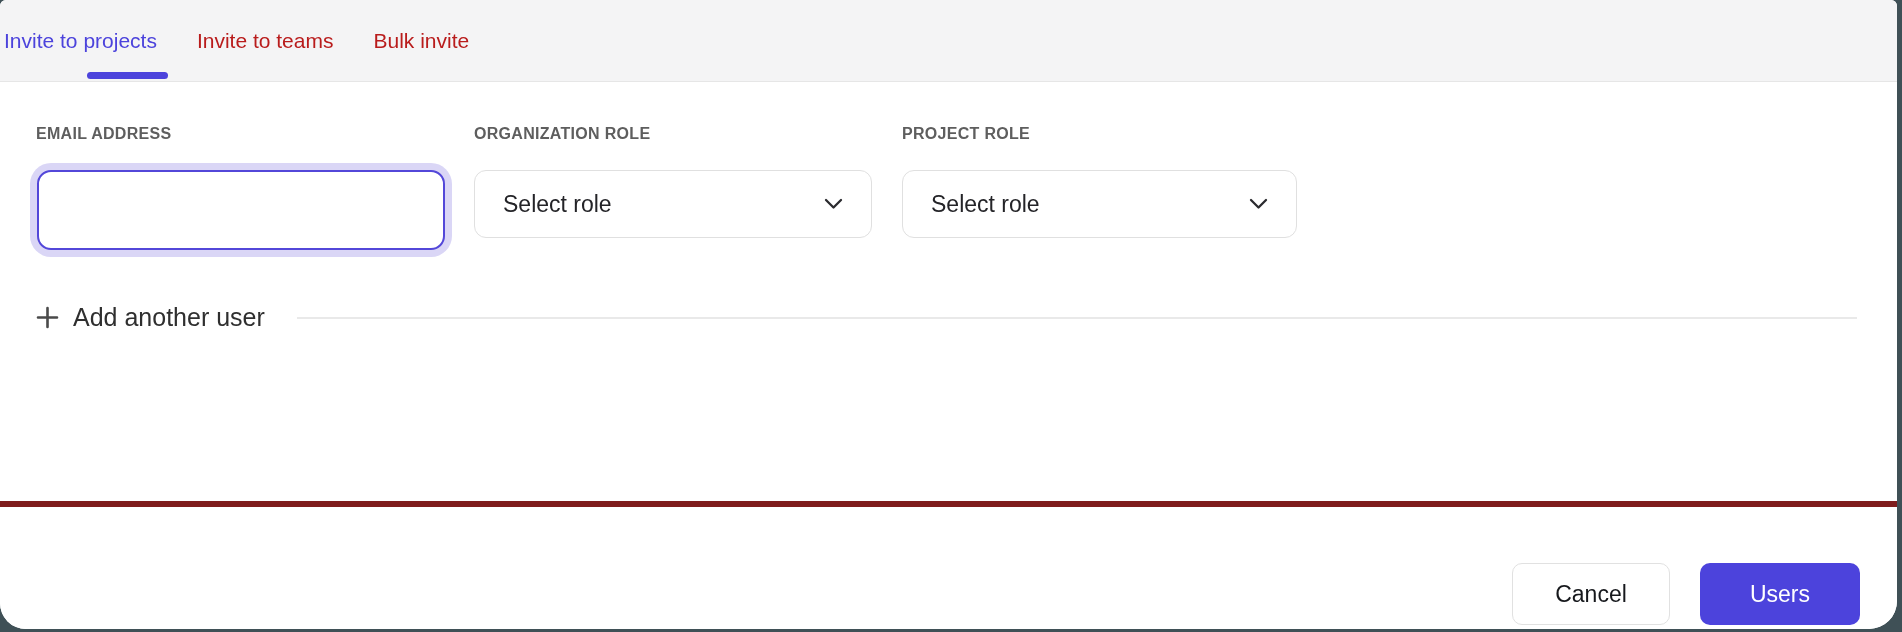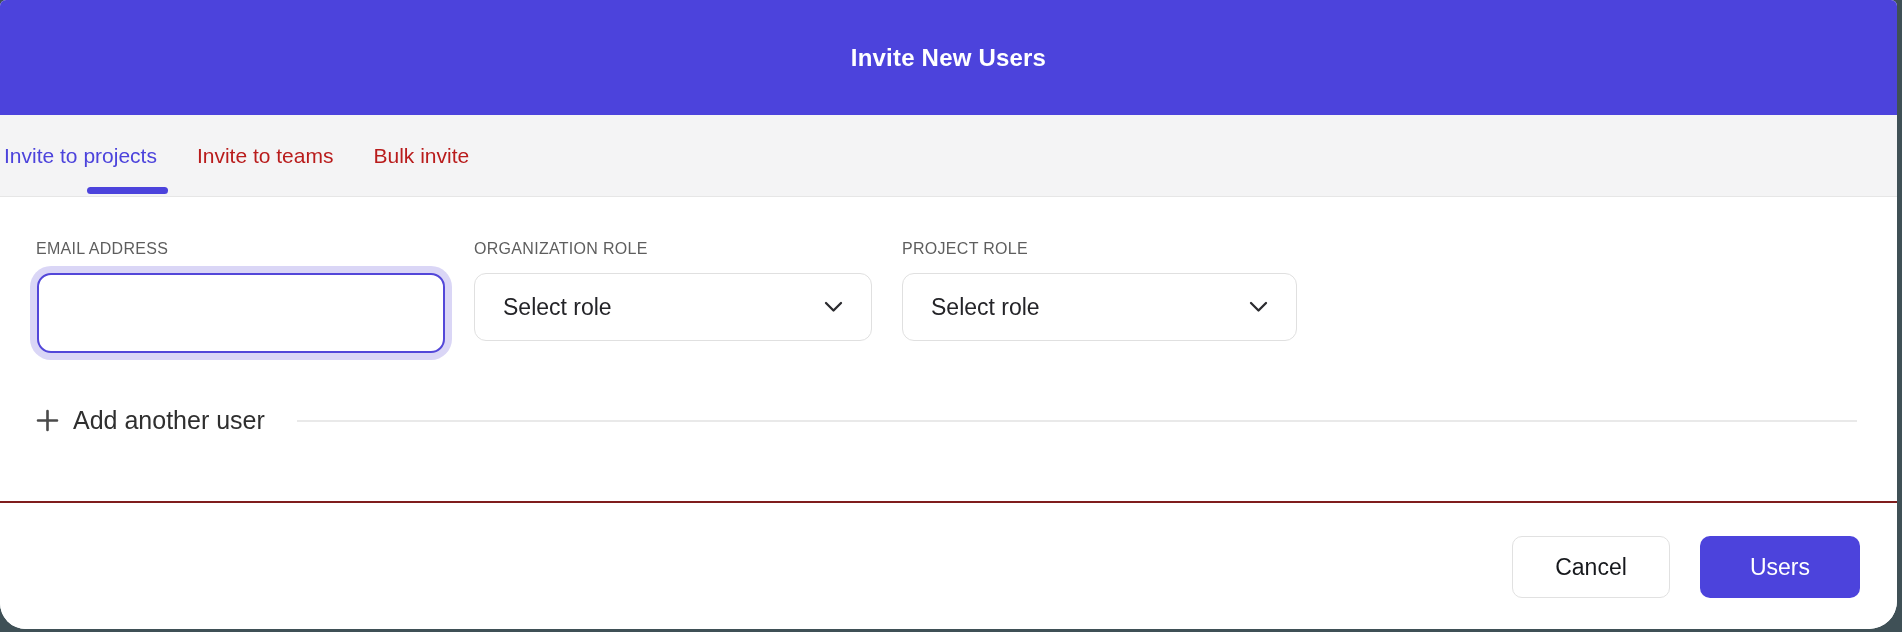--- a/index.html
+++ b/index.html
@@ -48,22 +48,22 @@
   }
   
   .form-area {
     padding: 43px 0 0 36px;
   }
   .fields-row {
     display: flex; gap: 30px; align-items: flex-start;
   }
   .field-col { display: flex; flex-direction: column; }
   .field-label {
-    font-size: 16px; font-weight: 400; color: #5E5E5E;
-    letter-spacing: 0.3px; margin-bottom: 15px;
+    font-size: 16px; font-weight: 700; color: #5E5E5E;
+    letter-spacing: 0.3px; margin-bottom: 27px;
   }
   .col-email  { width: 408px; }
   .col-org    { width: 398px; }
   .col-proj   { width: 502px; }
   .col-prole  { width: 395px; }
   .email-input {
     width: 408px; height: 80px;
     border: 2px solid #5347D9;
     border-radius: 14px;
     box-shadow: 0 0 0 7px #DAD6F6;
@@ -97,25 +97,25 @@
   }
   .add-label { font-size: 25px; color: #2F2F2F; font-weight: 500; white-space: nowrap; }
   .add-divider {
     flex: 1; height: 2px; background: #E9E9E9;
     margin-left: 32px;
   }
   
   .modal-footer {
     position: absolute; left: 0; bottom: 0;
     width: 100%; height: 128px;
-    border-top: 2px solid #7f1d1d;
+    border-top: 6px solid #7f1d1d;
     background: #fff;
-    display: flex; align-items: flex-start; justify-content: flex-end;
+    display: flex; align-items: flex-end; justify-content: flex-end;
     gap: 30px;
-    padding: 33px 37px 13px 0;
+    padding: 33px 37px 4px 0;
   }
   .btn {
     height: 62px; border-radius: 10px;
     font-size: 23px; font-family: "Liberation Sans", sans-serif;
     display: flex; align-items: center; justify-content: center;
     cursor: pointer; border: none;
   }
   .btn-cancel {
     width: 158px;
     background: #ffffff; color: #16181C;
@@ -124,23 +124,20 @@
   .btn-invite {
     width: 160px;
     background: #4C43DC; color: #ffffff;
   }
 </style>
 </head>
 <body>
 
 <div class="modal">
 
-  <div class="modal-header">
-    <div class="modal-title">Invite New Users</div>
-  </div>
 
   <div class="tabbar">
     <div class="tab active">Invite to projects</div>
     <div class="tab">Invite to teams</div>
     <div class="tab">Bulk invite</div>
     <div class="tab-underline"></div>
   </div>
 
   <div class="form-area">
     <div class="fields-row">

